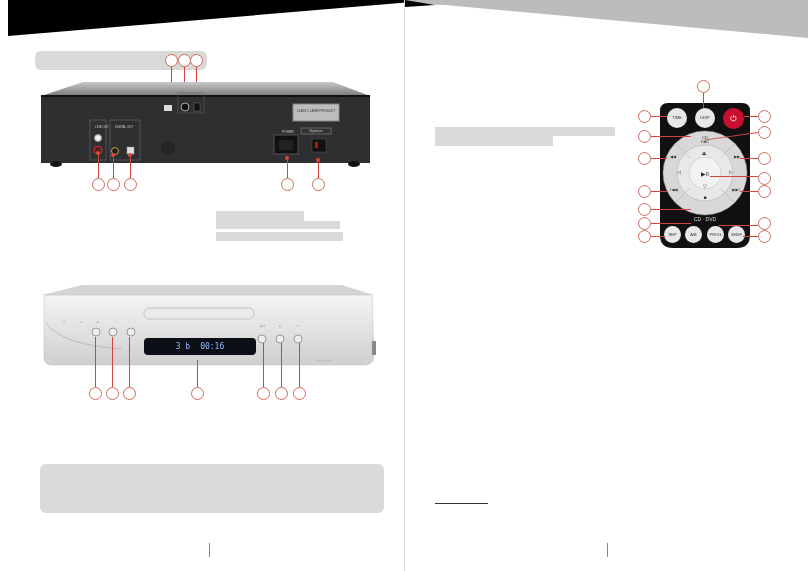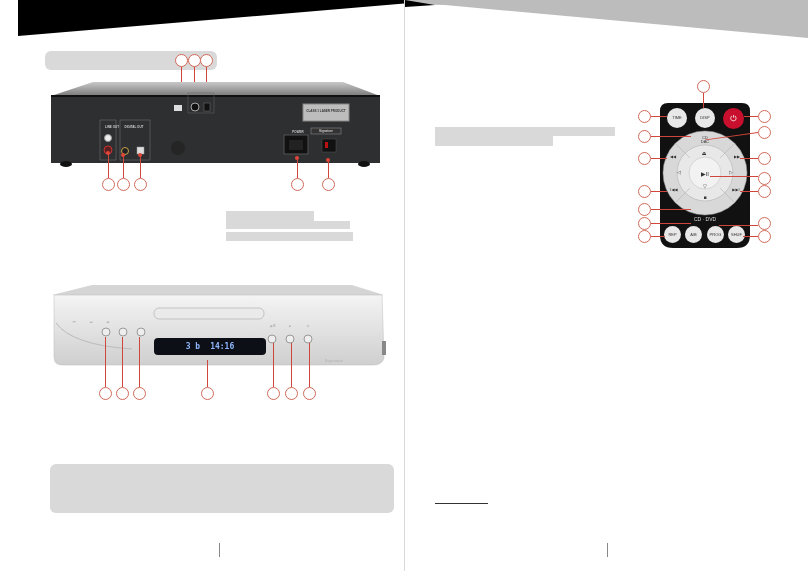--- a/index.html
+++ b/index.html
@@ -1,19 +1,19 @@
 <!DOCTYPE html>
 <html><head>
 <meta charset="utf-8">
 <style>
   * { box-sizing: border-box; margin: 0; padding: 0; }
   html, body { width: 808px; height: 571px; background: #fff; overflow: hidden; font-family: "Liberation Sans", sans-serif; }
   .spread { position: relative; width: 808px; height: 571px; }
   .page { position: absolute; top: 0; height: 571px; background: #fff; overflow: hidden; }
-  .page.left { left: 18px; width: 404px; font-weight: bold; }
+  .page.left { left: 8px; width: 404px; }
   .page.right { left: 404px; width: 404px; border-left: 1px solid #d8d8d8; }
   .abs { position: absolute; }
   .graybar { background: #d9d9d9; position: absolute; }
   .callout { position: absolute; width: 13px; height: 13px; border: 1px solid #d06a5a; border-radius: 50%; background: #fff; }
   .leader { position: absolute; background: #d0463a; }
   .dot { position: absolute; width: 4px; height: 4px; border-radius: 50%; background: #e0463a; }
   .page-mark { position: absolute; width: 1px; height: 14px; background: #888; }
   .tiny { font-size: 3px; color: #ccc; text-align: center; position: absolute; }
   .lcd { position: absolute; background: #0d0f16; border-radius: 4px; color: #8fb8ff; font-family: "DejaVu Sans Mono", monospace; font-size: 8px; display: flex; align-items: center; justify-content: center; gap: 10px; }
   .rbtn { position: absolute; border-radius: 50%; background: #e8e8e8; font-size: 4px; color: #333; display: flex; align-items: center; justify-content: center; text-align: center; line-height: 1; }
@@ -119,21 +119,21 @@
         <circle cx="54" cy="49" r="4" fill="#eee" stroke="#999"></circle>
         <circle cx="71" cy="49" r="4" fill="#eee" stroke="#999"></circle>
         <circle cx="89" cy="49" r="4" fill="#eee" stroke="#999"></circle>
         <circle cx="220" cy="56" r="4" fill="#eee" stroke="#999"></circle>
         <circle cx="238" cy="56" r="4" fill="#eee" stroke="#999"></circle>
         <circle cx="256" cy="56" r="4" fill="#eee" stroke="#999"></circle>
         <rect x="330" y="58" width="4" height="14" fill="#888"></rect>
       </svg>
       <div class="lcd" style="left:137px;top:339px;width:110px;height:15px;background:transparent">
         <span>3 b</span>
-        <span>14:16</span>
+        <span>00:16</span>
       </div>
       <div class="tiny" style="left:50px;top:320px;width:12px;color:#aaa">⏮</div>
       <div class="tiny" style="left:67px;top:320px;width:12px;color:#aaa">⏭</div>
       <div class="tiny" style="left:84px;top:320px;width:12px;color:#aaa">⏏</div>
       <div class="tiny" style="left:248px;top:324px;width:14px;color:#aaa">▶/II</div>
       <div class="tiny" style="left:266px;top:324px;width:12px;color:#aaa">■</div>
       <div class="tiny" style="left:284px;top:324px;width:12px;color:#aaa">⏻</div>
       <div class="tiny" style="left:303px;top:358px;width:26px;color:#bbb;font-size:4px">Signature</div>
     </div>
 

